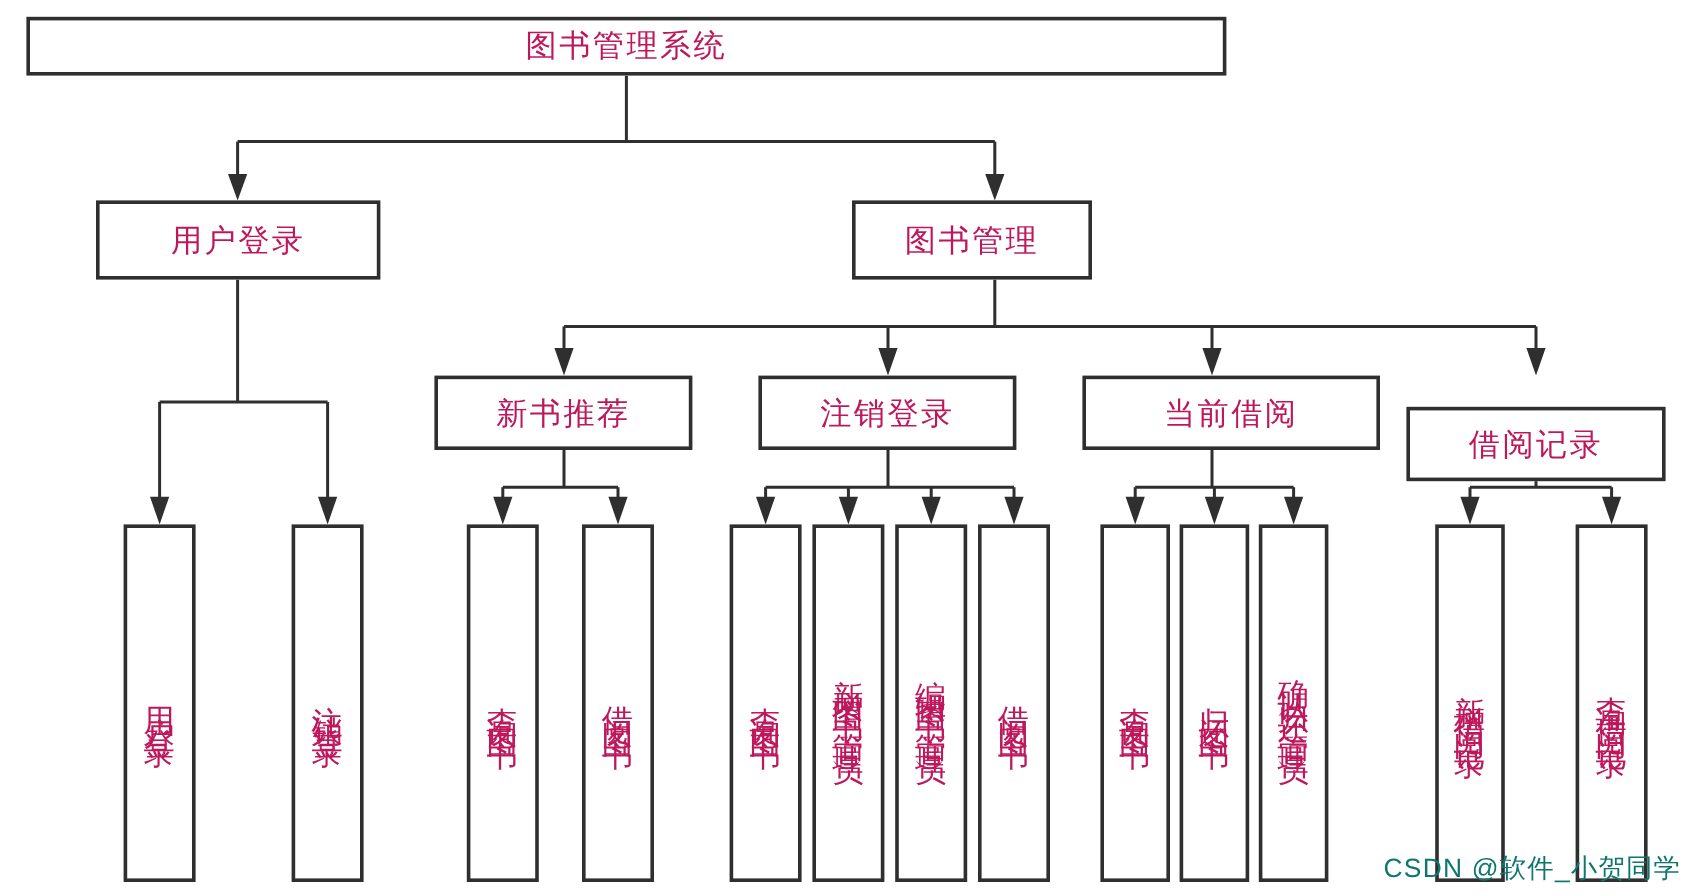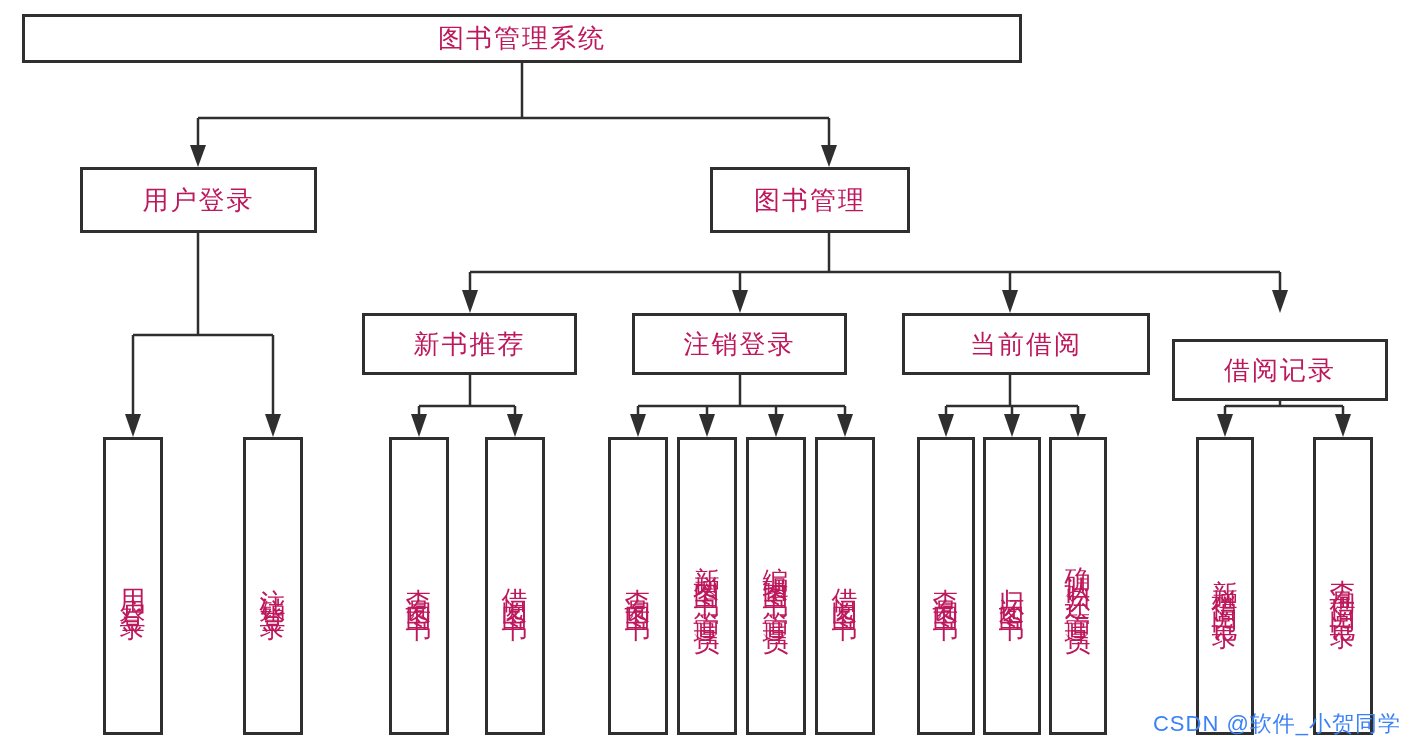--- a/index.html
+++ b/index.html
@@ -35,21 +35,21 @@
     writing-mode: vertical-rl;
     text-orientation: mixed;
     letter-spacing: 9px;
     line-height: 1;
     padding: 6px 0;
   }
   .watermark {
     position: absolute;
     right: 4px;
     bottom: 8px;
-    color: #3b82f6;
+    color: #0f766e;
     font-size: 22px;
     letter-spacing: 1px;
     white-space: nowrap;
   }
 </style>
 </head>
 <body>
 
 <div class="stage">
 

